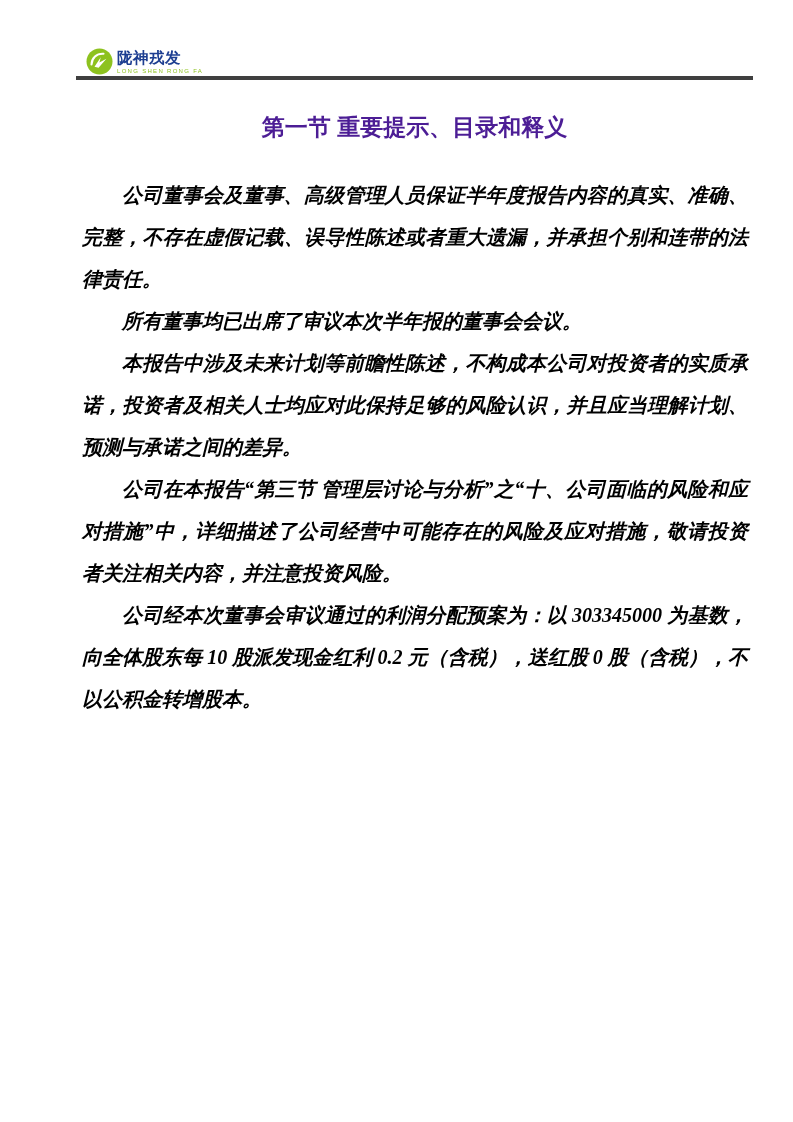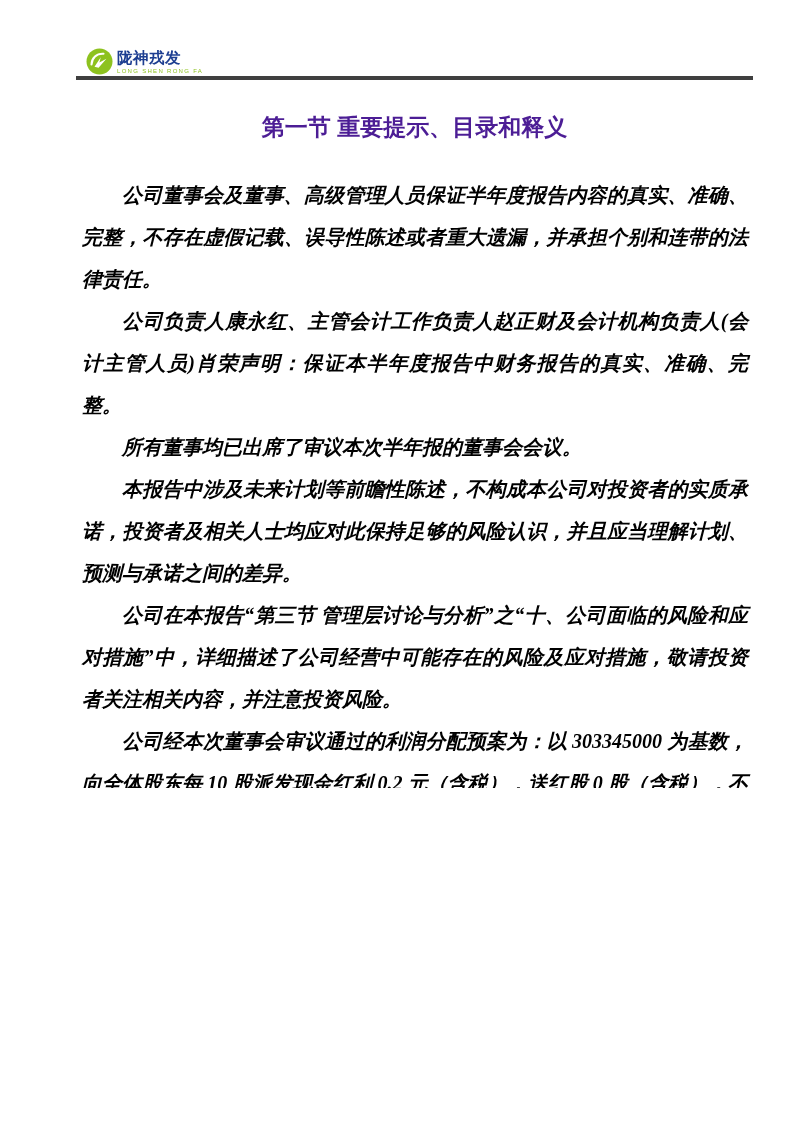--- a/index.html
+++ b/index.html
@@ -131,21 +131,20 @@
     </span>
   </div>
 
 
   <div class="header-rule"></div>
 
   <h1 class="section-title">第一节 重要提示、目录和释义</h1>
 
   <div class="body-text">
     <p>公司董事会及董事、高级管理人员保证半年度报告内容的真实、准确、完整，不存在虚假记载、误导性陈述或者重大遗漏，并承担个别和连带的法律责任。</p>
-    <p>公司负责人康永红、主管会计工作负责人赵正财及会计机构负责人(会计主管人员)肖荣声明：保证本半年度报告中财务报告的真实、准确、完整。</p>
     <p>所有董事均已出席了审议本次半年报的董事会会议。</p>
     <p>本报告中涉及未来计划等前瞻性陈述，不构成本公司对投资者的实质承诺，投资者及相关人士均应对此保持足够的风险认识，并且应当理解计划、预测与承诺之间的差异。</p>
     <p>公司在本报告“第三节 管理层讨论与分析”之“十、公司面临的风险和应对措施”中，详细描述了公司经营中可能存在的风险及应对措施，敬请投资者关注相关内容，并注意投资风险。</p>
     <p>公司经本次董事会审议通过的利润分配预案为：以 303345000 为基数，向全体股东每 10 股派发现金红利 0.2 元（含税），送红股 0 股（含税），不以公积金转增股本。</p>
   </div>
 
   <div class="page-number">2</div>
 
 </div>
 

